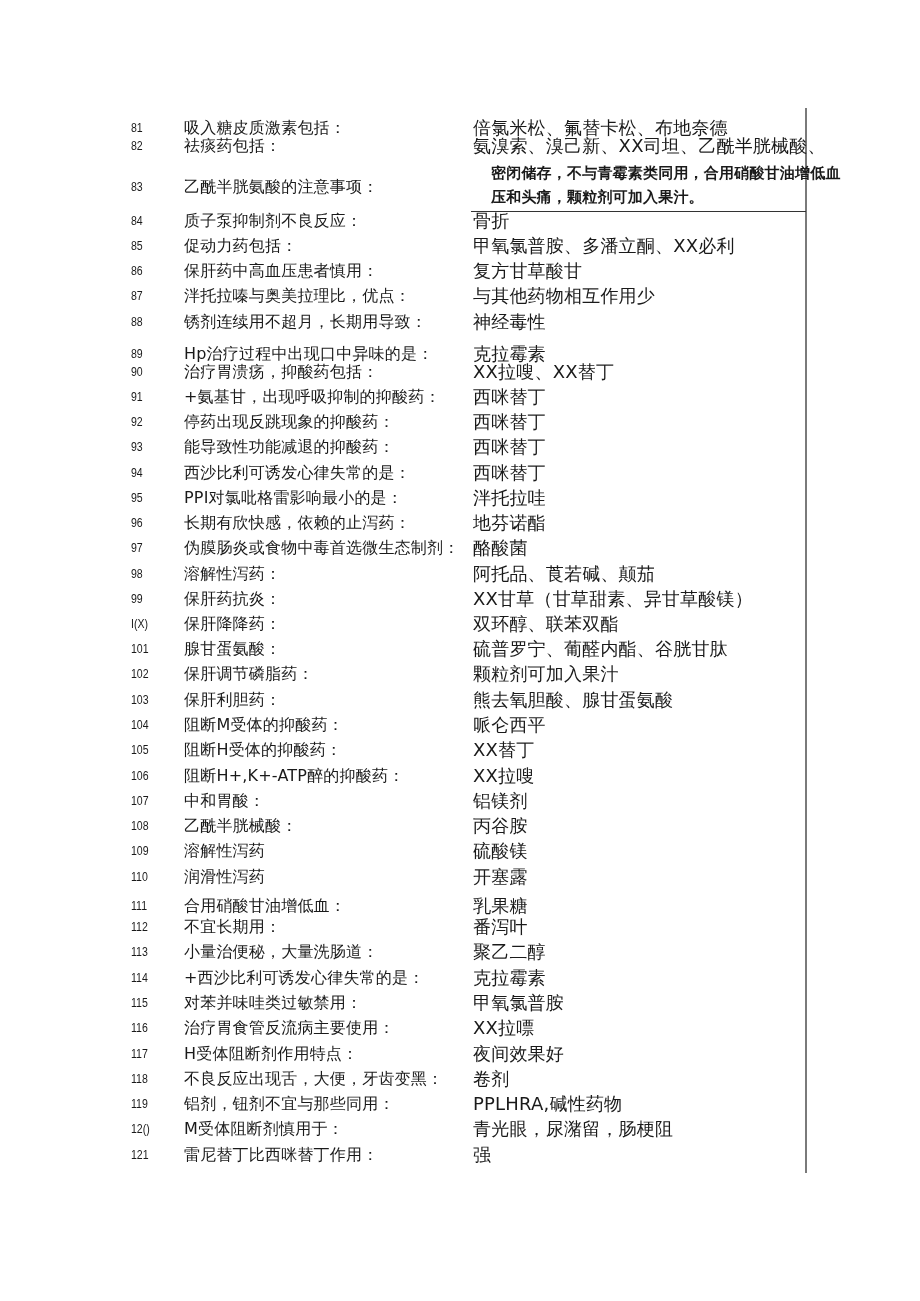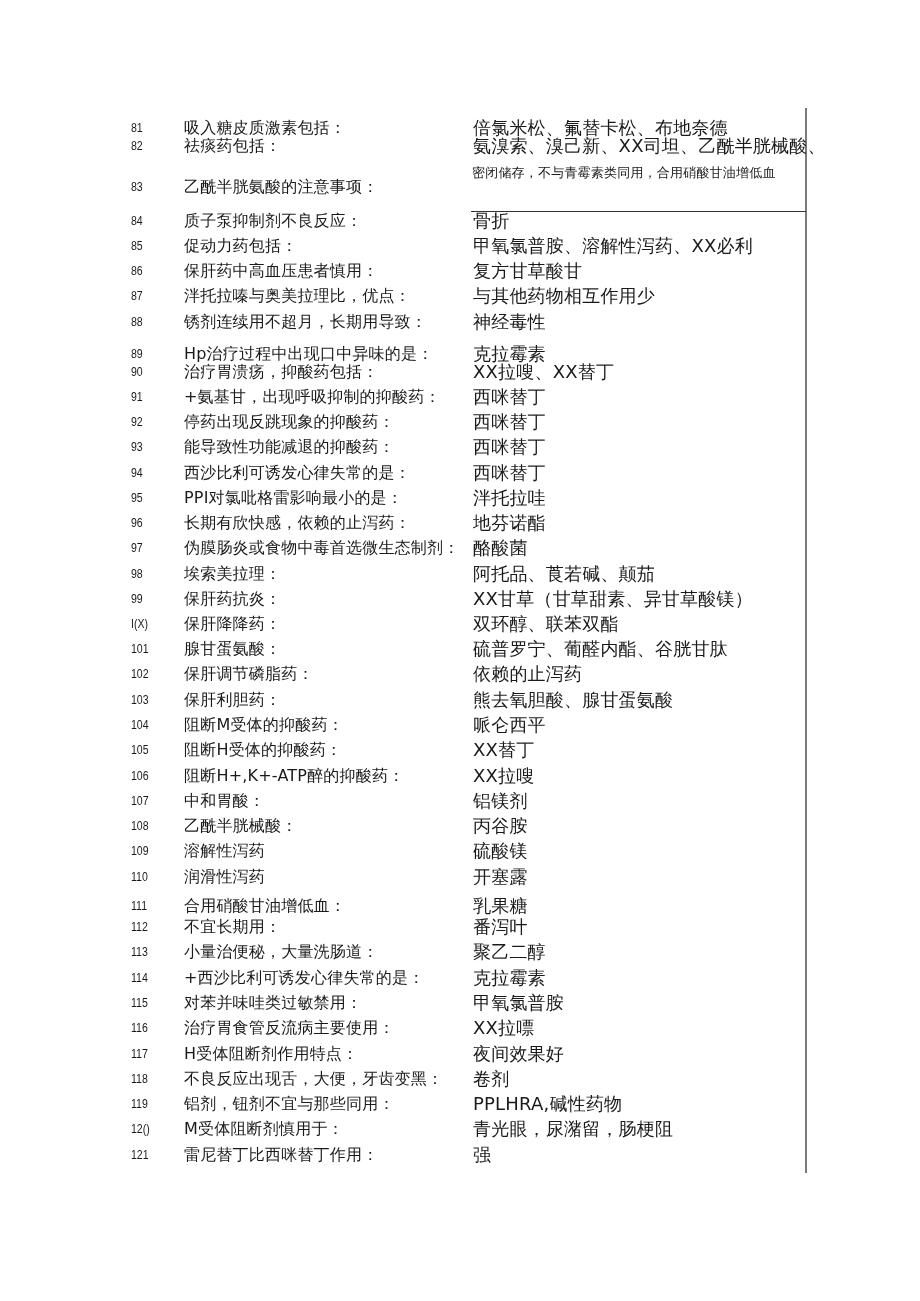--- a/index.html
+++ b/index.html
@@ -6,21 +6,21 @@
     body { width: 920px; height: 1301px; position: relative; overflow: hidden;
            font-family: "DejaVu Sans", "Liberation Sans", sans-serif; color: #1a1a1a; }
     .page { position: absolute; left: 0; top: 0; width: 881px; height: 1301px; }
     .vline { position: absolute; left: 805px; top: 108px; width: 1.5px; height: 1065px; background: #7a7a7a; }
     .hline { position: absolute; left: 471px; top: 211px; width: 335px; height: 1.2px; background: #333; }
     .row { position: absolute; left: 0; width: 920px; font-size: 13px; line-height: 16px; white-space: nowrap; }
     .num { position: absolute; left: 131px; font-family: "Liberation Sans Narrow", "Liberation Sans", sans-serif;
            font-size: 12px; transform: scaleX(0.88); transform-origin: left center; }
     .q { position: absolute; left: 184px; font-size: 16px; letter-spacing: 0.2px; }
     .a { position: absolute; left: 473px; font-size: 18px; letter-spacing: 0.2px; }
-    .a2 { position: absolute; left: 472px; font-size: 13px; letter-spacing: 0.2px; line-height: 24px; white-space: nowrap; }
+    .a2 { position: absolute; left: 491px; font-size: 15px; letter-spacing: 0.2px; line-height: 24px; white-space: nowrap; font-weight: bold; }
   </style>
 </head>
 <body>
 
 <div class="page">
   <div class="vline"></div>
   <div class="hline"></div>
   <div id="rows">
       <div class="row" style="top: 120px;">
         <span class="num">81</span>
@@ -30,31 +30,32 @@
       <div class="row" style="top: 138px;">
         <span class="num">82</span>
         <span class="q">祛痰药包括：</span>
         <span class="a">氨溴索、溴己新、XX司坦、乙酰半胱械酸、</span>
       </div>
       <div class="row" style="top: 179px;">
         <span class="num">83</span>
         <span class="q">乙酰半胱氨酸的注意事项：</span>
         <div class="a2" style="top: -18px;">
           <div>密闭储存，不与青霉素类同用，合用硝酸甘油增低血</div>
+          <div>压和头痛，颗粒剂可加入果汁。</div>
         </div>
       </div>
       <div class="row" style="top: 213px;">
         <span class="num">84</span>
         <span class="q">质子泵抑制剂不良反应：</span>
         <span class="a">骨折</span>
       </div>
       <div class="row" style="top: 238px;">
         <span class="num">85</span>
         <span class="q">促动力药包括：</span>
-        <span class="a">甲氧氯普胺、溶解性泻药、XX必利</span>
+        <span class="a">甲氧氯普胺、多潘立酮、XX必利</span>
       </div>
       <div class="row" style="top: 263px;">
         <span class="num">86</span>
         <span class="q">保肝药中高血压患者慎用：</span>
         <span class="a">复方甘草酸甘</span>
       </div>
       <div class="row" style="top: 288px;">
         <span class="num">87</span>
         <span class="q">泮托拉嗪与奥美拉理比，优点：</span>
         <span class="a">与其他药物相互作用少</span>
@@ -104,42 +105,42 @@
         <span class="q">长期有欣快感，依赖的止泻药：</span>
         <span class="a">地芬诺酯</span>
       </div>
       <div class="row" style="top: 540px;">
         <span class="num">97</span>
         <span class="q">伪膜肠炎或食物中毒首选微生态制剂：</span>
         <span class="a">酪酸菌</span>
       </div>
       <div class="row" style="top: 566px;">
         <span class="num">98</span>
-        <span class="q">埃索美拉理：</span>
+        <span class="q">溶解性泻药：</span>
         <span class="a">阿托品、莨若碱、颠茄</span>
       </div>
       <div class="row" style="top: 591px;">
         <span class="num">99</span>
         <span class="q">保肝药抗炎：</span>
         <span class="a">XX甘草（甘草甜素、异甘草酸镁）</span>
       </div>
       <div class="row" style="top: 616px;">
         <span class="num">I(X)</span>
         <span class="q">保肝降降药：</span>
         <span class="a">双环醇、联苯双酯</span>
       </div>
       <div class="row" style="top: 641px;">
         <span class="num">101</span>
         <span class="q">腺甘蛋氨酸：</span>
         <span class="a">硫普罗宁、葡醛内酯、谷胱甘肽</span>
       </div>
       <div class="row" style="top: 666px;">
         <span class="num">102</span>
         <span class="q">保肝调节磷脂药：</span>
-        <span class="a">依赖的止泻药</span>
+        <span class="a">颗粒剂可加入果汁</span>
       </div>
       <div class="row" style="top: 692px;">
         <span class="num">103</span>
         <span class="q">保肝利胆药：</span>
         <span class="a">熊去氧胆酸、腺甘蛋氨酸</span>
       </div>
       <div class="row" style="top: 717px;">
         <span class="num">104</span>
         <span class="q">阻断M受体的抑酸药：</span>
         <span class="a">哌仑西平</span>

